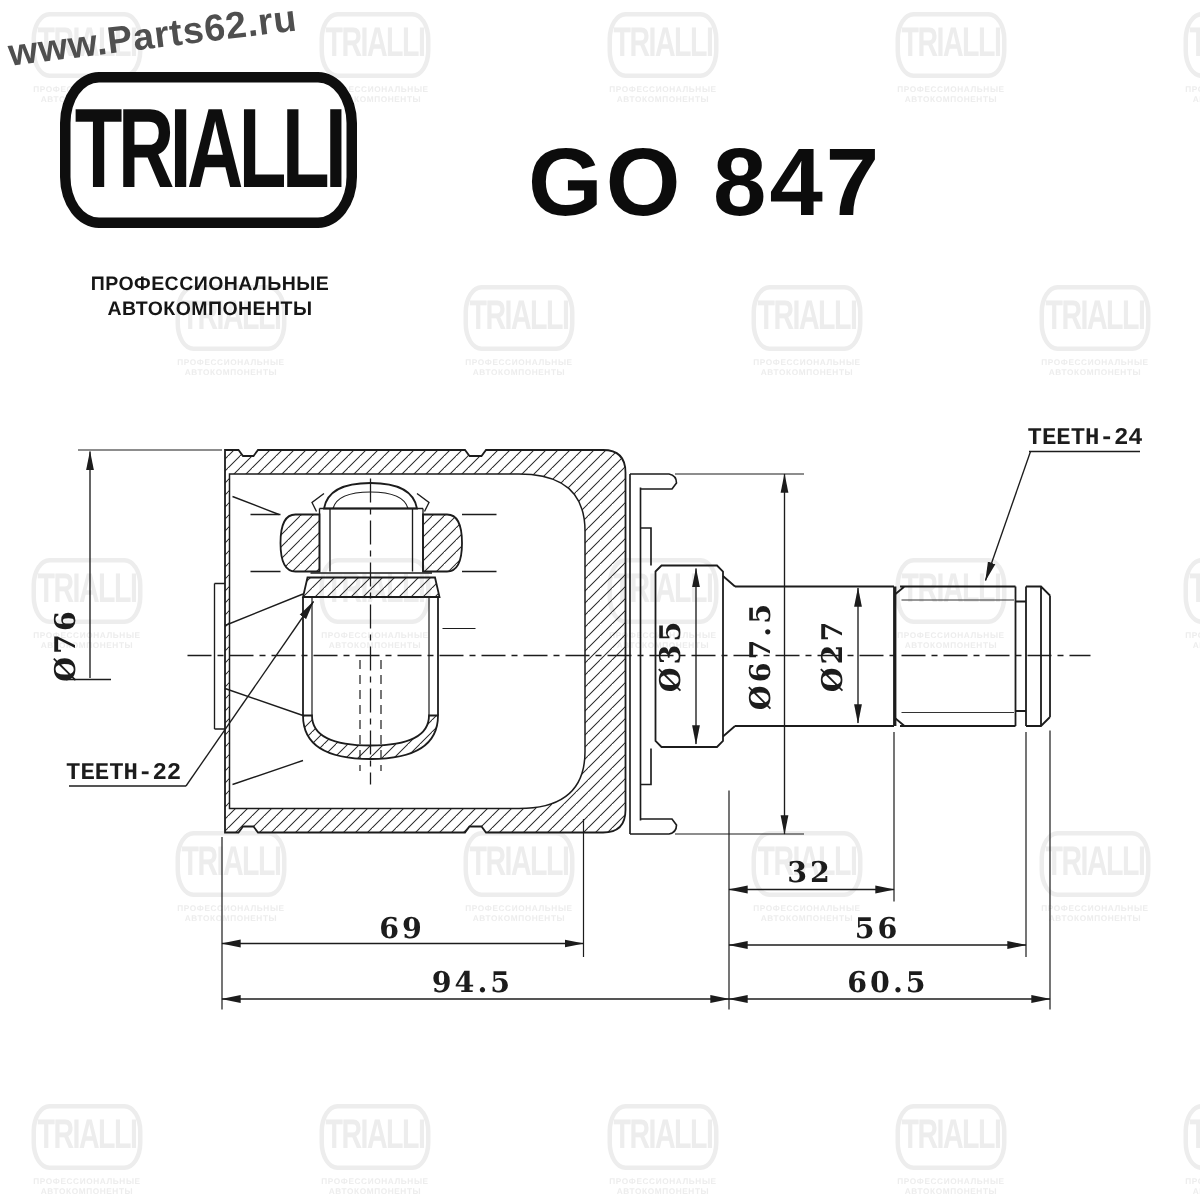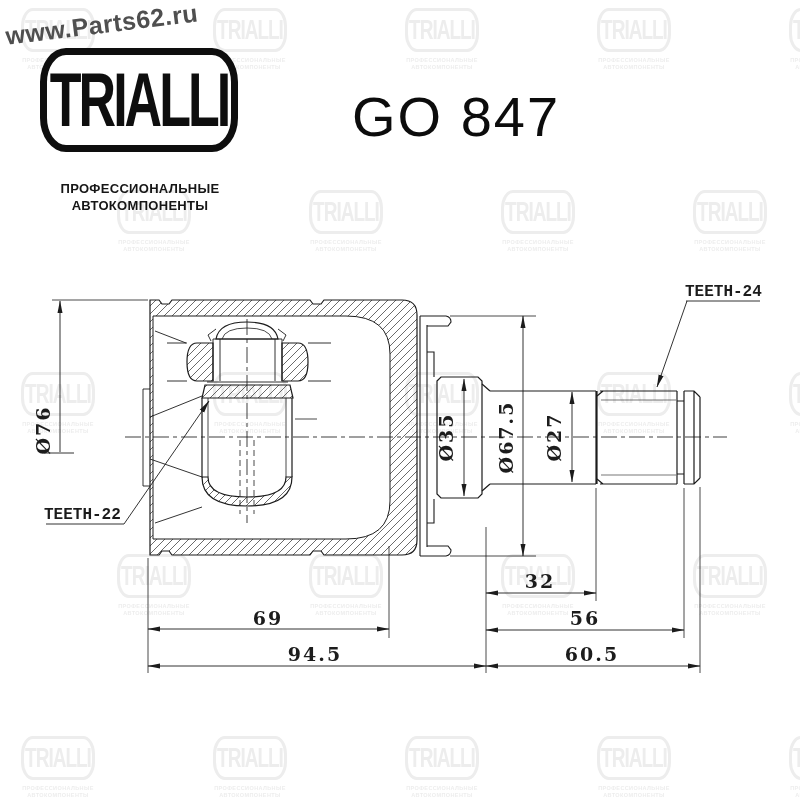--- a/index.html
+++ b/index.html
@@ -14,21 +14,21 @@
   .wm-sub{margin-top:5px;font-size:5.5px;font-weight:700;line-height:7px;letter-spacing:.4px;}
   
   #site{position:absolute;left:4px;top:22px;z-index:3;color:#4f4f4f;font-weight:700;
         font-size:25px;letter-spacing:.5px;transform:rotate(-7deg);transform-origin:left top;}
   #logo{position:absolute;left:40px;top:48px;z-index:2;width:184px;height:90px;
         border:7px solid #0e0e0e;border-radius:26px/34px;display:flex;align-items:center;
         justify-content:center;background:#fff;overflow:hidden;}
   #logo span{font-weight:700;font-size:52px;letter-spacing:-3px;transform:scaleY(1.45);color:#0e0e0e;}
   #logo-sub{position:absolute;left:30px;top:180px;z-index:2;width:220px;text-align:center;
             font-size:13px;font-weight:700;line-height:17px;color:#161616;letter-spacing:.3px;}
-  #partno{position:absolute;left:352px;top:84px;z-index:2;font-size:56px;font-weight:400;
+  #partno{position:absolute;left:352px;top:84px;z-index:2;font-size:64px;font-weight:700;
           color:#0c0c0c;letter-spacing:2px;}
   
   #draw{position:absolute;inset:0;z-index:1;}
   .dim{font-family:"DejaVu Serif", serif;font-size:19px;font-weight:600;letter-spacing:2px;fill:#1c1c1c;}
   .teeth{font-family:"Liberation Mono","DejaVu Sans Mono",monospace;font-size:16px;font-weight:700;fill:#1c1c1c;}
 </style>
 </head>
 <body>
 
 <div id="wm-layer">

